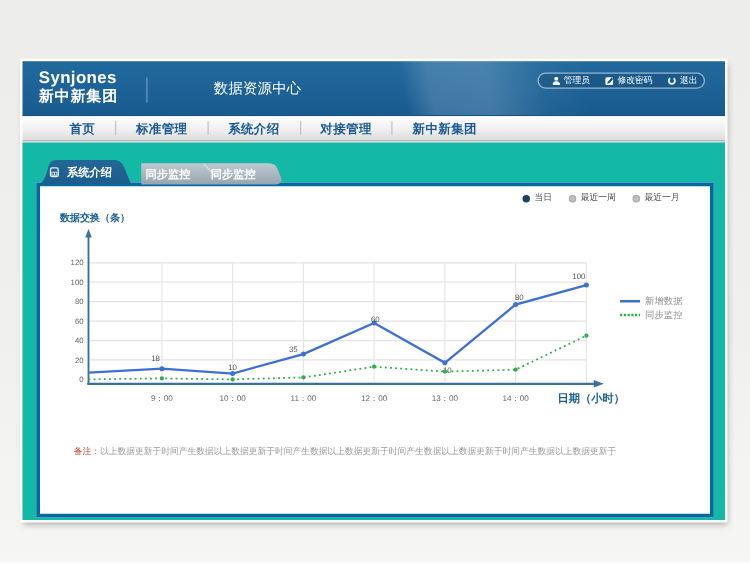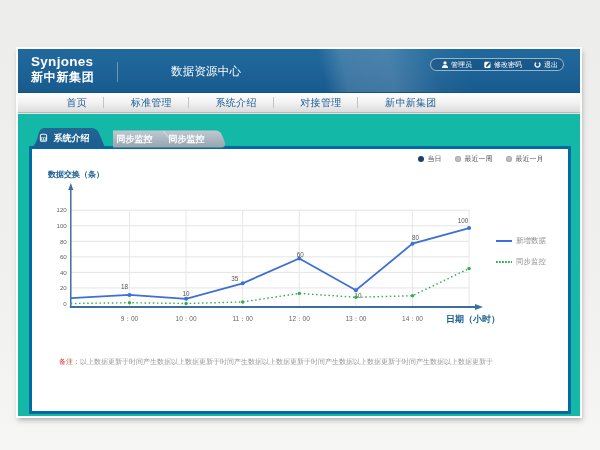--- a/index.html
+++ b/index.html
@@ -38,36 +38,36 @@
   .uitem svg{display:block;}
   
   .navbar{
     position:absolute;left:1px;top:45px;width:562px;height:20px;
     background:linear-gradient(180deg,#ffffff 0%,#f0f0f0 55%,#dcdcdc 100%);
     border-bottom:1px solid #b5b9bc;box-sizing:border-box;
     display:flex;align-items:center;padding-left:37.5px;
   }
   .navbar:after{content:"";position:absolute;left:0;top:20px;width:100%;height:3px;
     background:linear-gradient(180deg,rgba(120,120,120,.22),rgba(120,120,120,0));}
-  .navitem{color:#1b5a94;font-size:10px;font-weight:normal;letter-spacing:.3px;cursor:pointer;white-space:nowrap;margin-left:11px;}
+  .navitem{color:#1b5a94;font-size:10px;font-weight:bold;letter-spacing:.3px;cursor:pointer;white-space:nowrap;}
   .navsep{width:1px;height:11px;background:#c3c3c3;margin:0 15.8px;}
   
   .content{position:absolute;left:1px;top:66px;width:562px;height:302px;background:#14b8a6;}
   .tabsvg{position:absolute;left:10px;top:13px;width:210px;height:22px;z-index:2;}
   .panel{
     position:absolute;left:10.5px;top:31.5px;width:536px;height:262px;
     background:#fff;border:3px solid #0369a1;
   }
   .ylab{position:absolute;left:16.5px;top:20.5px;color:#1c6092;font-size:8px;font-weight:bold;letter-spacing:0;}
   .filters{position:absolute;right:24px;top:6px;height:9px;display:flex;align-items:center;gap:13px;}
   .fitem{display:flex;align-items:center;gap:4px;font-size:7px;color:#4a4a4a;cursor:pointer;line-height:8px;}
   .fdot{width:6px;height:6px;border-radius:50%;background:#c0c0c0;box-shadow:inset 0 0 0 1px #adadad;}
   .fdot.sel{background:#1d4066;box-shadow:none;}
   .chartsvg{position:absolute;left:0;top:0;width:536px;height:262px;}
-  .legend{position:absolute;left:464.5px;top:87px;display:flex;flex-direction:column;gap:11px;}
+  .legend{position:absolute;left:464.5px;top:87px;display:flex;flex-direction:column;gap:1px;}
   .litem{display:flex;align-items:center;gap:4px;height:10px;font-size:7.5px;color:#909090;white-space:nowrap;}
   .lswatch{width:16px;height:8px;}
   .note{position:absolute;left:27.5px;top:208px;font-size:7px;color:#9a9a9a;line-height:9px;white-space:nowrap;}
   .notelab{color:#cc3b33;}
 </style>
 </head>
 <body>
 
 <div class="stage">
   <div class="card">

